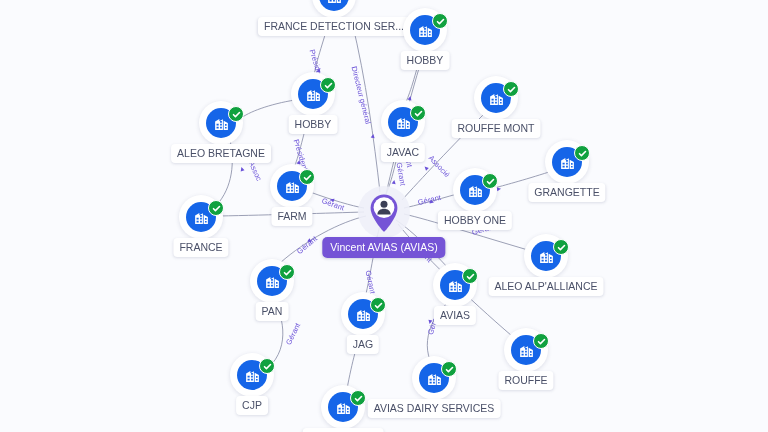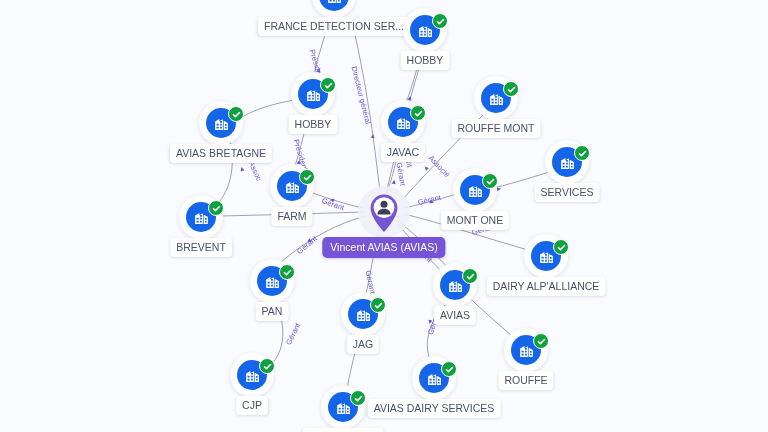--- a/index.html
+++ b/index.html
@@ -284,36 +284,36 @@
           <svg width="17" height="17" viewBox="0 0 24 24" aria-hidden="true">
             <path fill="#ffffff" d="M3 21V9.2l6-3.4v3.1l5-2.8V21H3zm2-2h3v-2.4H5V19zm0-4.1h3v-2.4H5v2.4zm5 4.1h2.5v-2.4H10V19zm0-4.1h2.5v-2.4H10v2.4zm0-4.1h2.5V8.4H10v2.4z"></path>
             <path fill="#ffffff" d="M15 21V8l6 3.4V21h-6zm2-2h2.2v-2.2H17V19zm0-4h2.2v-2.2H17V15z"></path>
           </svg>
         </div>
         <div class="node-check">
           <svg width="9" height="9" viewBox="0 0 24 24" aria-hidden="true">
             <path fill="none" stroke="#ffffff" stroke-width="4.2" stroke-linecap="round" stroke-linejoin="round" d="M4 12.5l5.2 5.2L20 6.8"></path>
           </svg>
         </div>
-        <div class="node-label">AVIAS BRETAGNE</div>
+        <div class="node-label">ALEO BRETAGNE</div>
       </div>
       <div class="node" style="left: 567px; top: 162px;">
         <div class="node-halo"></div>
         <div class="node-disc">
           <svg width="17" height="17" viewBox="0 0 24 24" aria-hidden="true">
             <path fill="#ffffff" d="M3 21V9.2l6-3.4v3.1l5-2.8V21H3zm2-2h3v-2.4H5V19zm0-4.1h3v-2.4H5v2.4zm5 4.1h2.5v-2.4H10V19zm0-4.1h2.5v-2.4H10v2.4zm0-4.1h2.5V8.4H10v2.4z"></path>
             <path fill="#ffffff" d="M15 21V8l6 3.4V21h-6zm2-2h2.2v-2.2H17V19zm0-4h2.2v-2.2H17V15z"></path>
           </svg>
         </div>
         <div class="node-check">
           <svg width="9" height="9" viewBox="0 0 24 24" aria-hidden="true">
             <path fill="none" stroke="#ffffff" stroke-width="4.2" stroke-linecap="round" stroke-linejoin="round" d="M4 12.5l5.2 5.2L20 6.8"></path>
           </svg>
         </div>
-        <div class="node-label">SERVICES</div>
+        <div class="node-label">GRANGETTE</div>
       </div>
       <div class="node" style="left: 292px; top: 186px;">
         <div class="node-halo"></div>
         <div class="node-disc">
           <svg width="17" height="17" viewBox="0 0 24 24" aria-hidden="true">
             <path fill="#ffffff" d="M3 21V9.2l6-3.4v3.1l5-2.8V21H3zm2-2h3v-2.4H5V19zm0-4.1h3v-2.4H5v2.4zm5 4.1h2.5v-2.4H10V19zm0-4.1h2.5v-2.4H10v2.4zm0-4.1h2.5V8.4H10v2.4z"></path>
             <path fill="#ffffff" d="M15 21V8l6 3.4V21h-6zm2-2h2.2v-2.2H17V19zm0-4h2.2v-2.2H17V15z"></path>
           </svg>
         </div>
         <div class="node-check">
@@ -329,51 +329,51 @@
           <svg width="17" height="17" viewBox="0 0 24 24" aria-hidden="true">
             <path fill="#ffffff" d="M3 21V9.2l6-3.4v3.1l5-2.8V21H3zm2-2h3v-2.4H5V19zm0-4.1h3v-2.4H5v2.4zm5 4.1h2.5v-2.4H10V19zm0-4.1h2.5v-2.4H10v2.4zm0-4.1h2.5V8.4H10v2.4z"></path>
             <path fill="#ffffff" d="M15 21V8l6 3.4V21h-6zm2-2h2.2v-2.2H17V19zm0-4h2.2v-2.2H17V15z"></path>
           </svg>
         </div>
         <div class="node-check">
           <svg width="9" height="9" viewBox="0 0 24 24" aria-hidden="true">
             <path fill="none" stroke="#ffffff" stroke-width="4.2" stroke-linecap="round" stroke-linejoin="round" d="M4 12.5l5.2 5.2L20 6.8"></path>
           </svg>
         </div>
-        <div class="node-label">MONT ONE</div>
+        <div class="node-label">HOBBY ONE</div>
       </div>
       <div class="node" style="left: 201px; top: 217px;">
         <div class="node-halo"></div>
         <div class="node-disc">
           <svg width="17" height="17" viewBox="0 0 24 24" aria-hidden="true">
             <path fill="#ffffff" d="M3 21V9.2l6-3.4v3.1l5-2.8V21H3zm2-2h3v-2.4H5V19zm0-4.1h3v-2.4H5v2.4zm5 4.1h2.5v-2.4H10V19zm0-4.1h2.5v-2.4H10v2.4zm0-4.1h2.5V8.4H10v2.4z"></path>
             <path fill="#ffffff" d="M15 21V8l6 3.4V21h-6zm2-2h2.2v-2.2H17V19zm0-4h2.2v-2.2H17V15z"></path>
           </svg>
         </div>
         <div class="node-check">
           <svg width="9" height="9" viewBox="0 0 24 24" aria-hidden="true">
             <path fill="none" stroke="#ffffff" stroke-width="4.2" stroke-linecap="round" stroke-linejoin="round" d="M4 12.5l5.2 5.2L20 6.8"></path>
           </svg>
         </div>
-        <div class="node-label">BREVENT</div>
+        <div class="node-label">FRANCE</div>
       </div>
       <div class="node" style="left: 546px; top: 256px;">
         <div class="node-halo"></div>
         <div class="node-disc">
           <svg width="17" height="17" viewBox="0 0 24 24" aria-hidden="true">
             <path fill="#ffffff" d="M3 21V9.2l6-3.4v3.1l5-2.8V21H3zm2-2h3v-2.4H5V19zm0-4.1h3v-2.4H5v2.4zm5 4.1h2.5v-2.4H10V19zm0-4.1h2.5v-2.4H10v2.4zm0-4.1h2.5V8.4H10v2.4z"></path>
             <path fill="#ffffff" d="M15 21V8l6 3.4V21h-6zm2-2h2.2v-2.2H17V19zm0-4h2.2v-2.2H17V15z"></path>
           </svg>
         </div>
         <div class="node-check">
           <svg width="9" height="9" viewBox="0 0 24 24" aria-hidden="true">
             <path fill="none" stroke="#ffffff" stroke-width="4.2" stroke-linecap="round" stroke-linejoin="round" d="M4 12.5l5.2 5.2L20 6.8"></path>
           </svg>
         </div>
-        <div class="node-label">DAIRY ALP'ALLIANCE</div>
+        <div class="node-label">ALEO ALP'ALLIANCE</div>
       </div>
       <div class="node" style="left: 272px; top: 281px;">
         <div class="node-halo"></div>
         <div class="node-disc">
           <svg width="17" height="17" viewBox="0 0 24 24" aria-hidden="true">
             <path fill="#ffffff" d="M3 21V9.2l6-3.4v3.1l5-2.8V21H3zm2-2h3v-2.4H5V19zm0-4.1h3v-2.4H5v2.4zm5 4.1h2.5v-2.4H10V19zm0-4.1h2.5v-2.4H10v2.4zm0-4.1h2.5V8.4H10v2.4z"></path>
             <path fill="#ffffff" d="M15 21V8l6 3.4V21h-6zm2-2h2.2v-2.2H17V19zm0-4h2.2v-2.2H17V15z"></path>
           </svg>
         </div>
         <div class="node-check">

